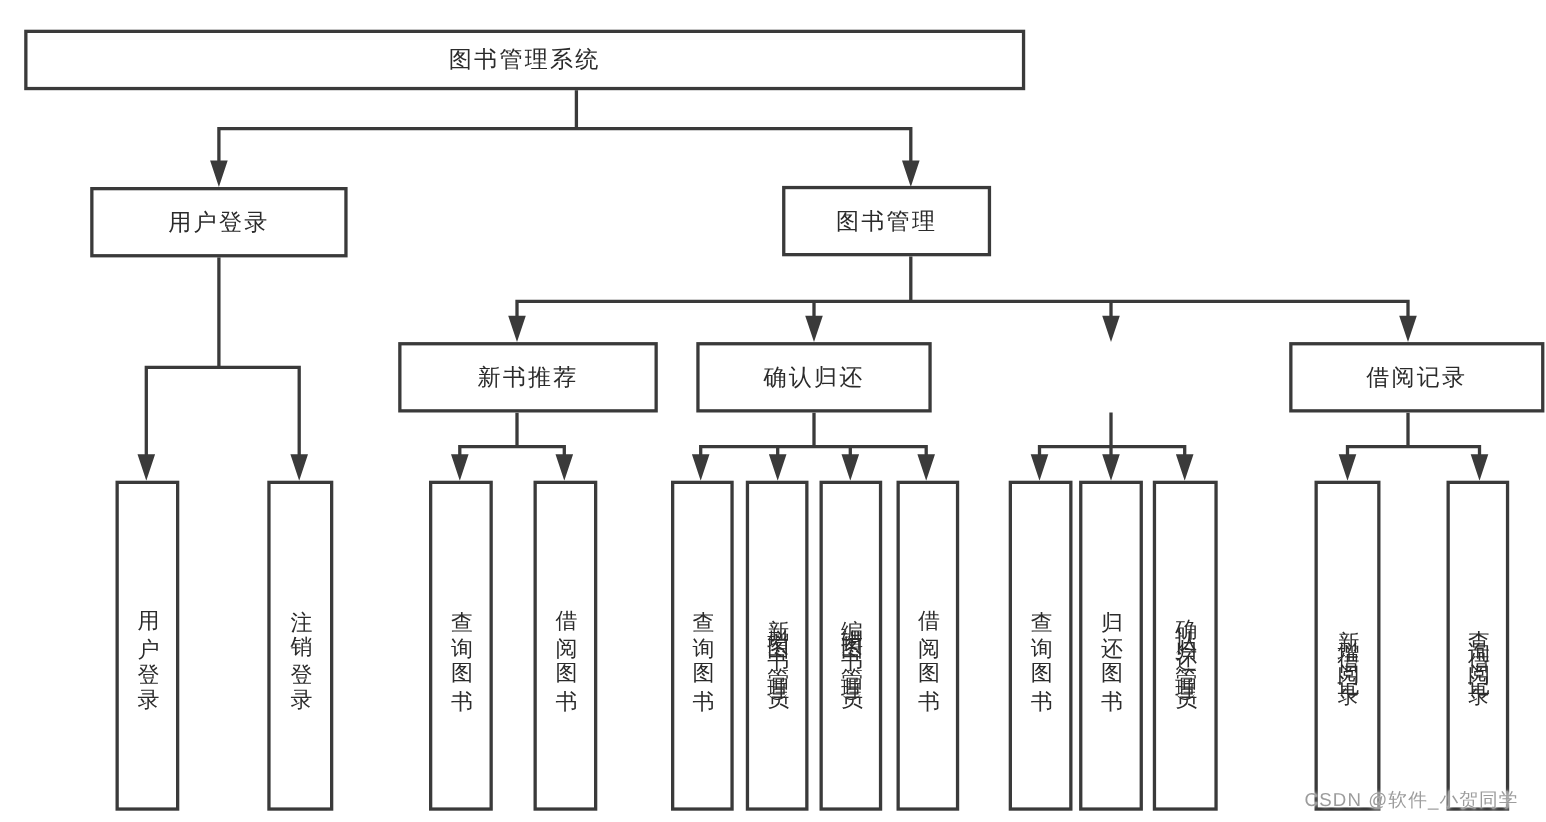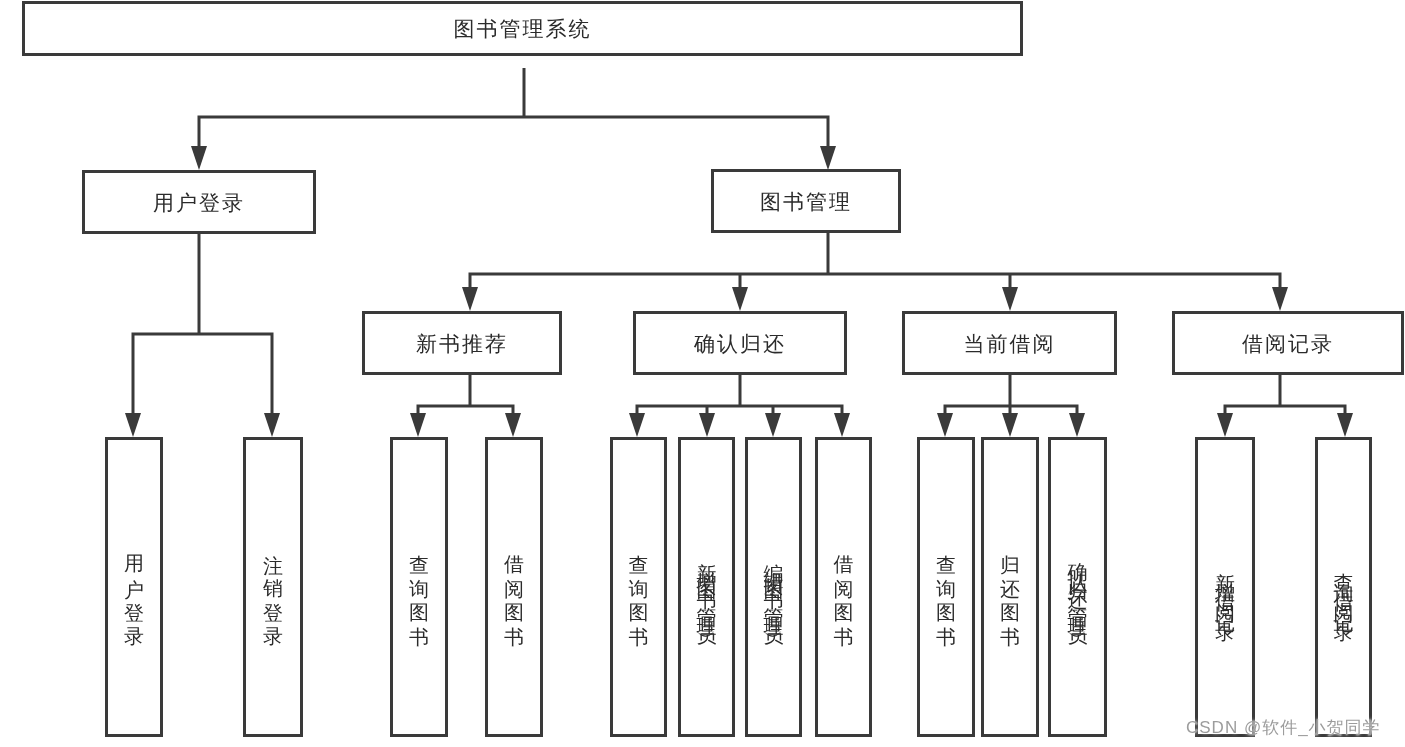--- a/index.html
+++ b/index.html
@@ -21,24 +21,24 @@
   .node{
     position:absolute;
     box-sizing:border-box;
     background:#fff;
     border:3px solid var(--line-color);
     display:flex;align-items:center;justify-content:center;
     text-align:center;
   }
   .h-label{font-size:21px;letter-spacing:2px;line-height:1;}
   
-  .root-box   {left:22px;  top:1px;  width:1001px;height:55px;}
+  .root-box   {left:22px;  top:27px;  width:910px;height:55px;}
   .lv2-user   {left:82px;  top:170px; width:234px; height:64px;}
   .lv2-book   {left:711px; top:169px; width:190px; height:64px;}
-  .lv3-nbr    {left:362px; top:311px; width:200px; height:64px;}
+  .lv3-nbr    {left:362px; top:311px; width:236px; height:64px;}
   .lv3-bb     {left:633px; top:311px; width:214px; height:64px;}
   .lv3-cb     {left:902px; top:311px; width:215px; height:64px;}
   .lv3-br     {left:1172px;top:311px; width:232px; height:64px;}
   
   .leaf{
     top:437px;height:300px;
     writing-mode:vertical-rl;
     font-size:20px;line-height:1.15;
   }
   .len4{letter-spacing:24px;}
@@ -98,23 +98,20 @@
   <div class="node lv2-book">
     <span class="h-label">图书管理</span>
   </div>
 
   <div class="node lv3-nbr">
     <span class="h-label">新书推荐</span>
   </div>
   <div class="node lv3-bb">
     <span class="h-label">确认归还</span>
   </div>
-  <div class="node lv3-cb">
-    <span class="h-label">当前借阅</span>
-  </div>
   <div class="node lv3-br">
     <span class="h-label">借阅记录</span>
   </div>
 
   <div class="node leaf len4 leaf-ul-login">
     <span>用户登录</span>
   </div>
   <div class="node leaf len4 leaf-ul-logout">
     <span>注销登录</span>
   </div>

